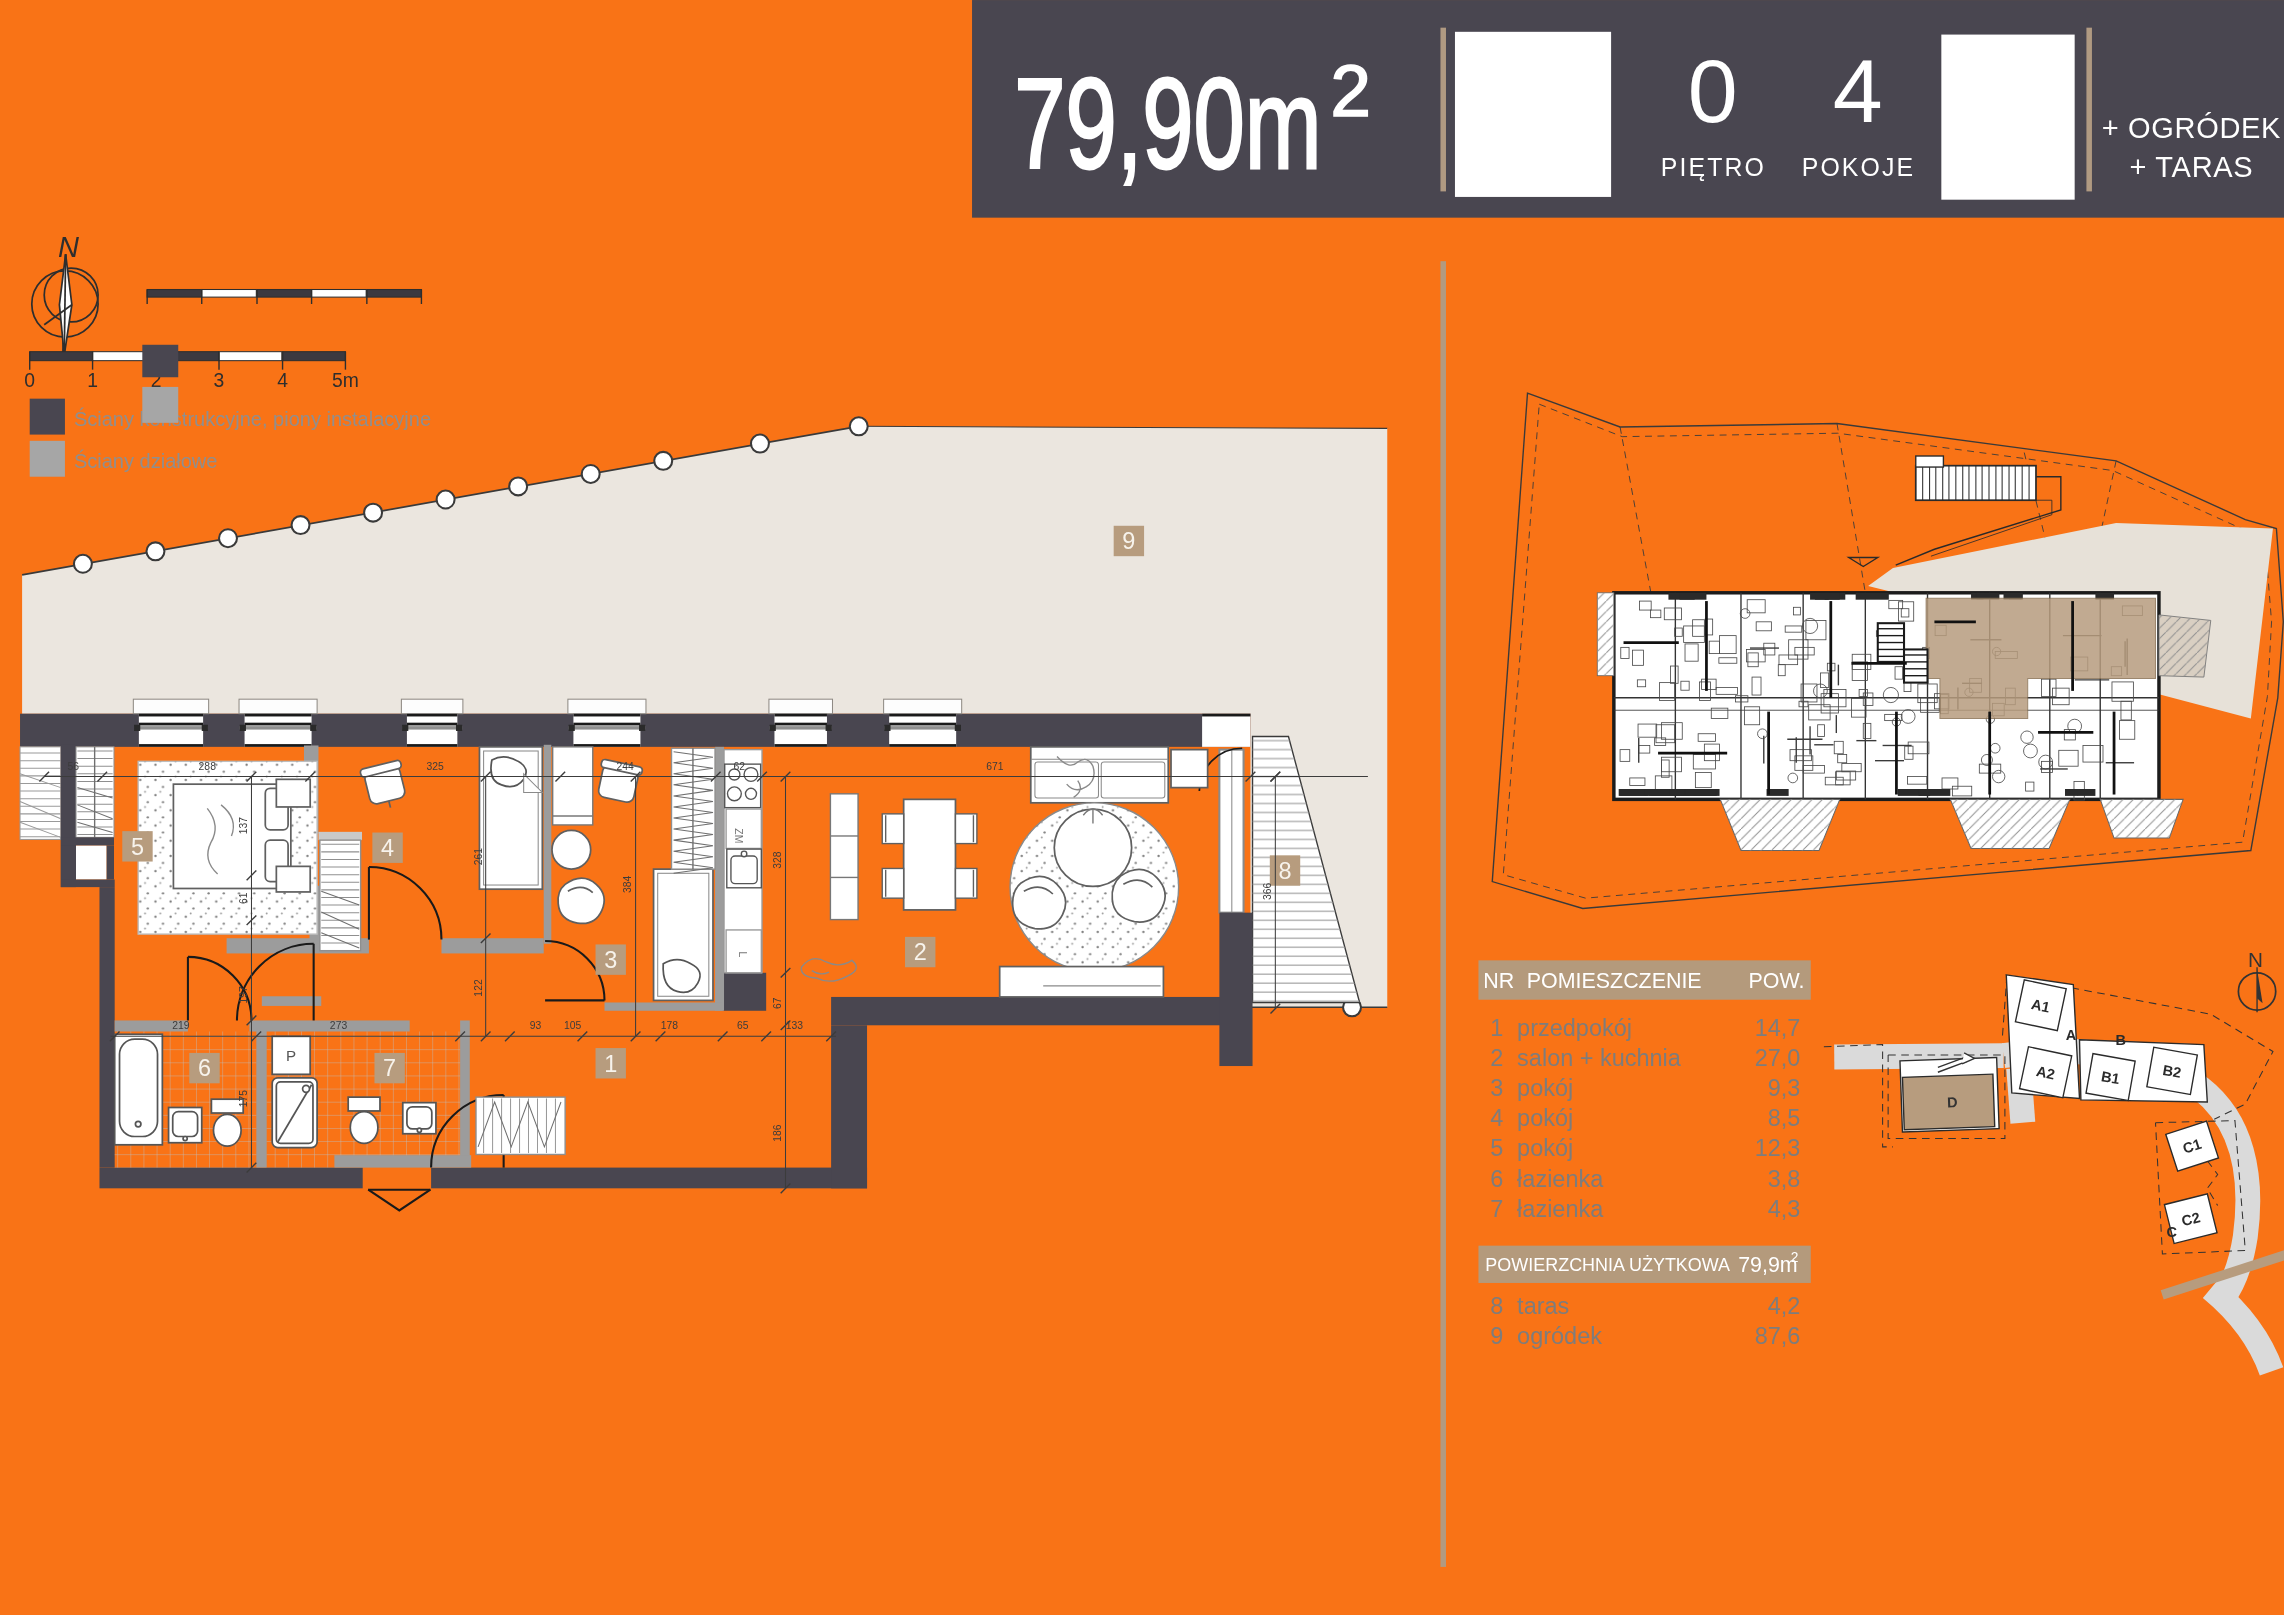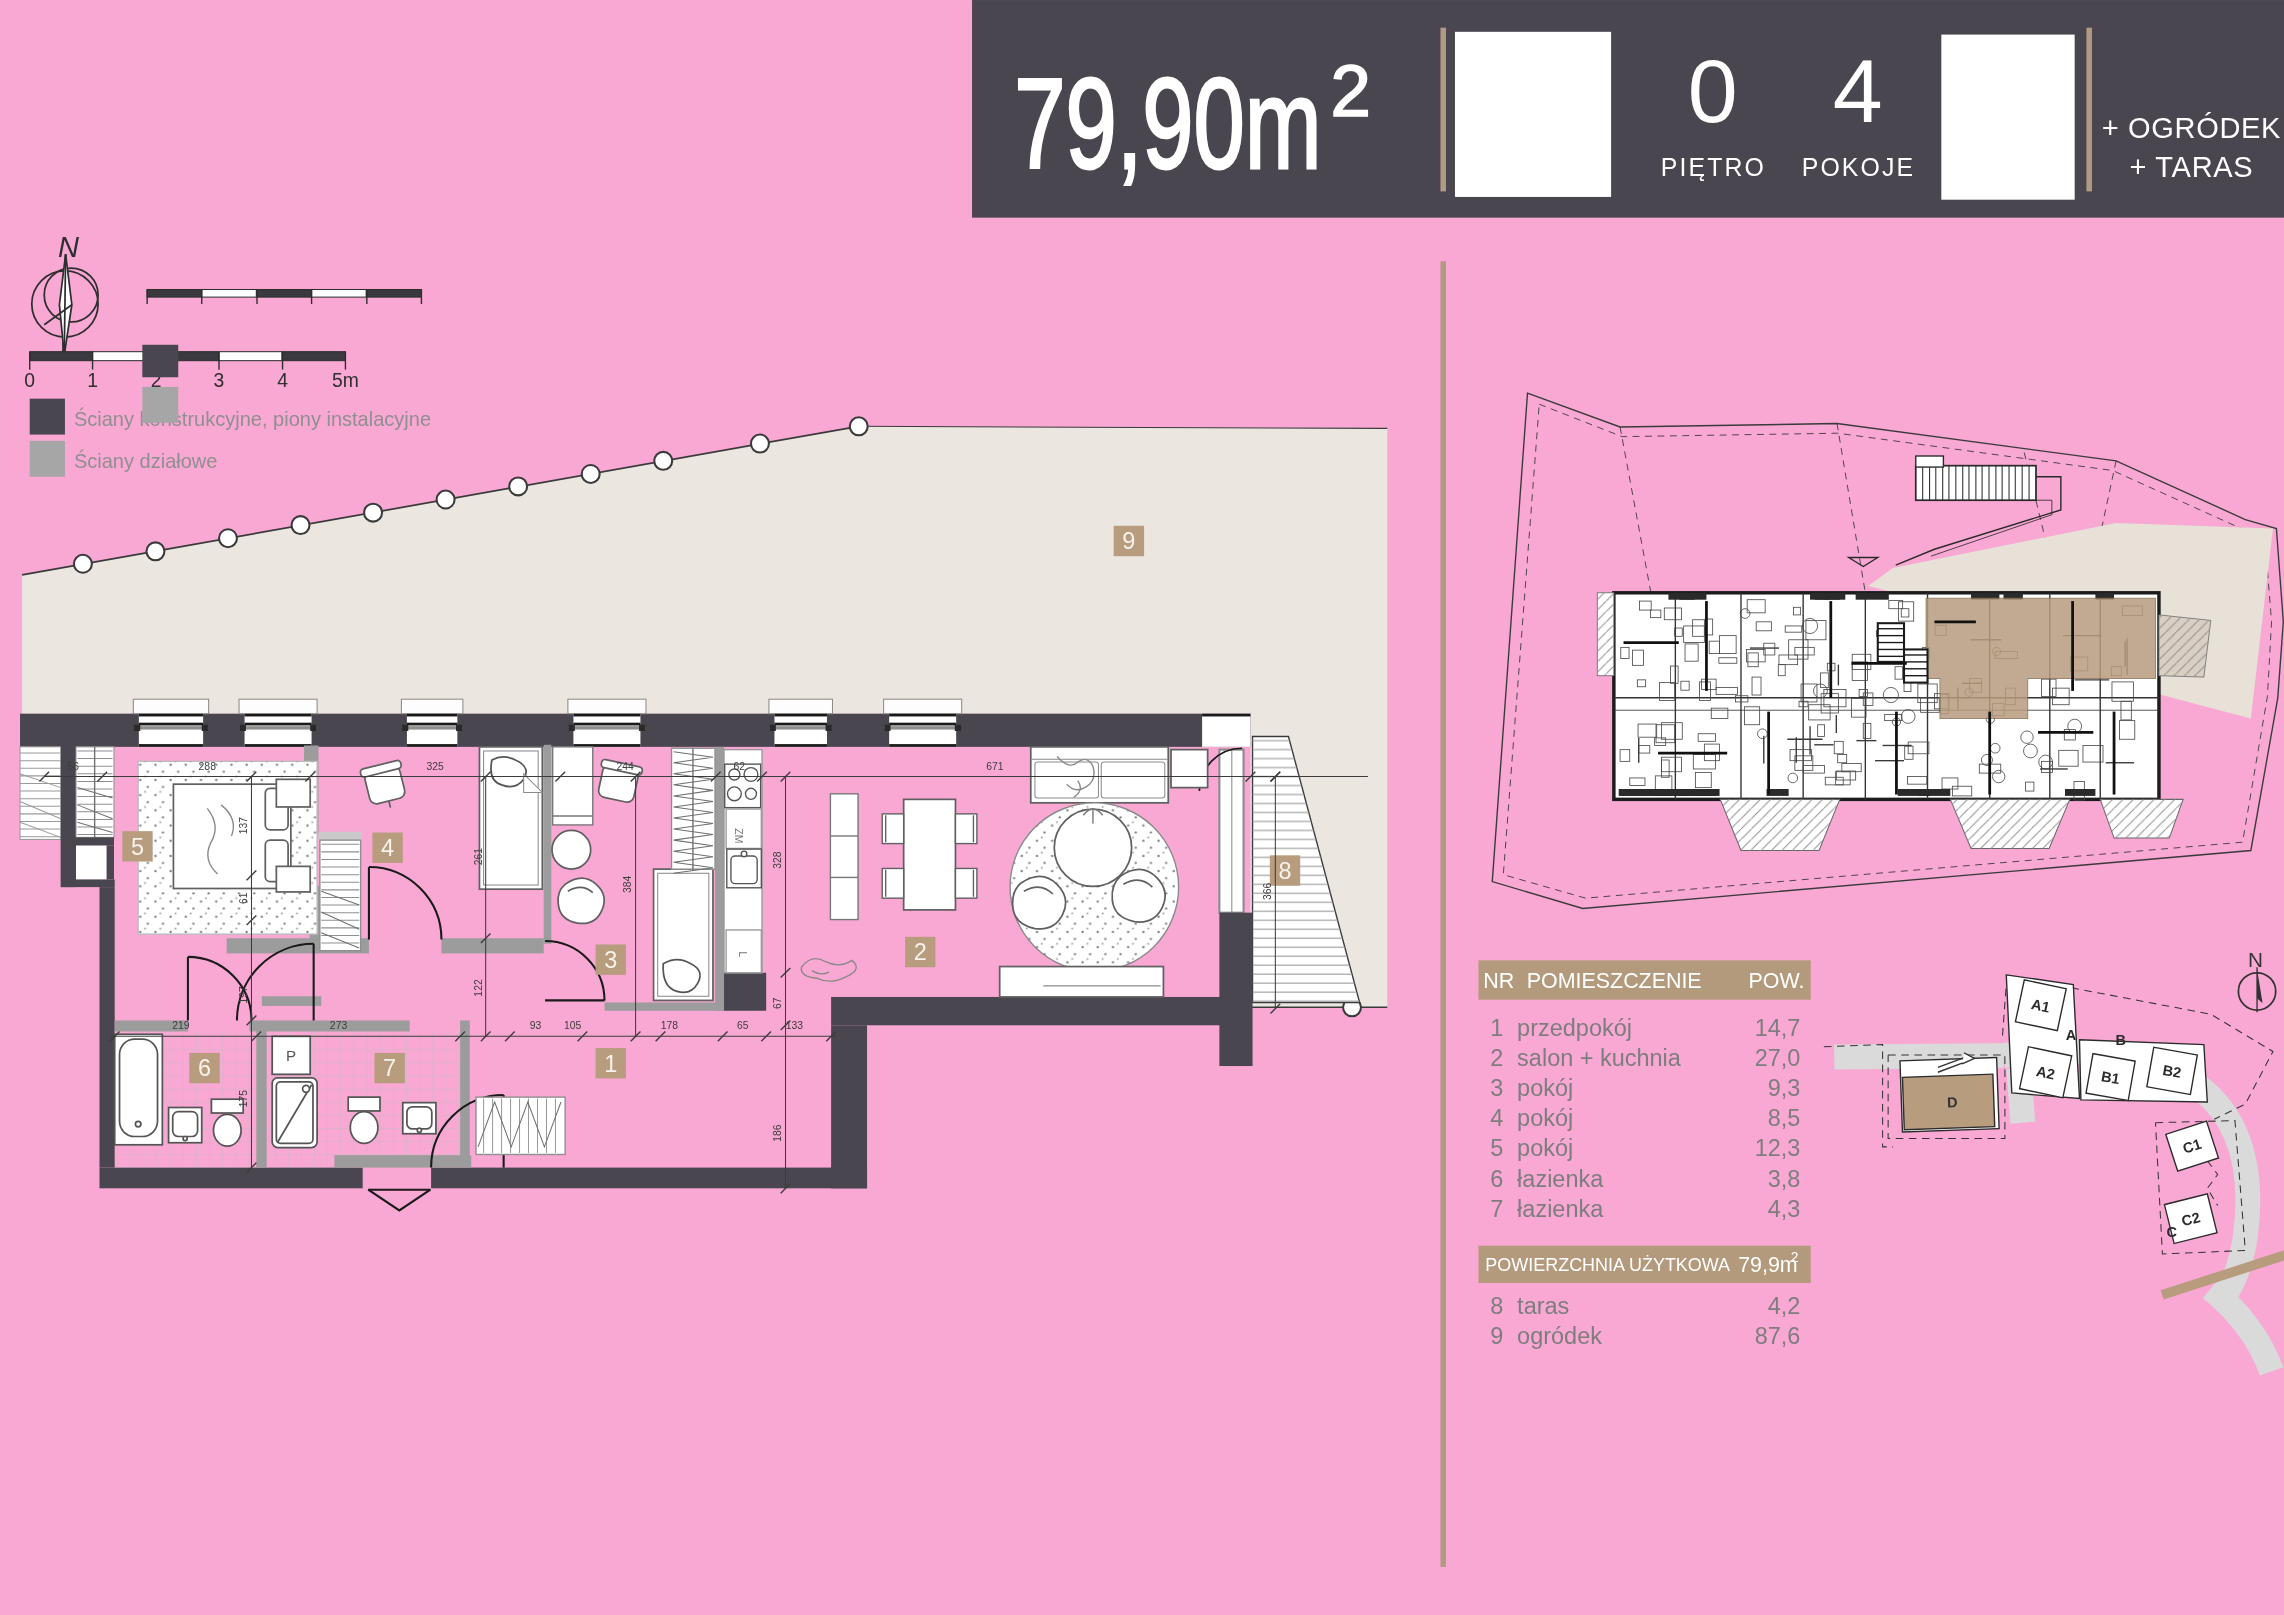--- a/index.html
+++ b/index.html
@@ -1,16 +1,16 @@
 <!DOCTYPE html>
 <html style="font-size:11px"><head>
 <meta charset="utf-8">
 <style>
 html,body{margin:0;padding:0;background:#ffffff}
-#page{position:relative;width:2284px;height:1616px;background:#f9a8d4;overflow:hidden}
+#page{position:relative;width:2284px;height:1616px;background:#f97316;overflow:hidden}
 svg{position:absolute;top:0;left:0;font-family:"Liberation Sans",sans-serif}
 text{font-family:"Liberation Sans",sans-serif}
 </style>
 </head>
 <body>
 <div id="page">
 <svg width="2284" height="1616" viewBox="0 0 3306 2339">
 <defs>
 <pattern id="tiles" width="19" height="19" patternUnits="userSpaceOnUse">
  <path d="M19,0 V19 M0,19 H19" stroke="#bcbcbc" stroke-width="1.2" fill="none"></path>

